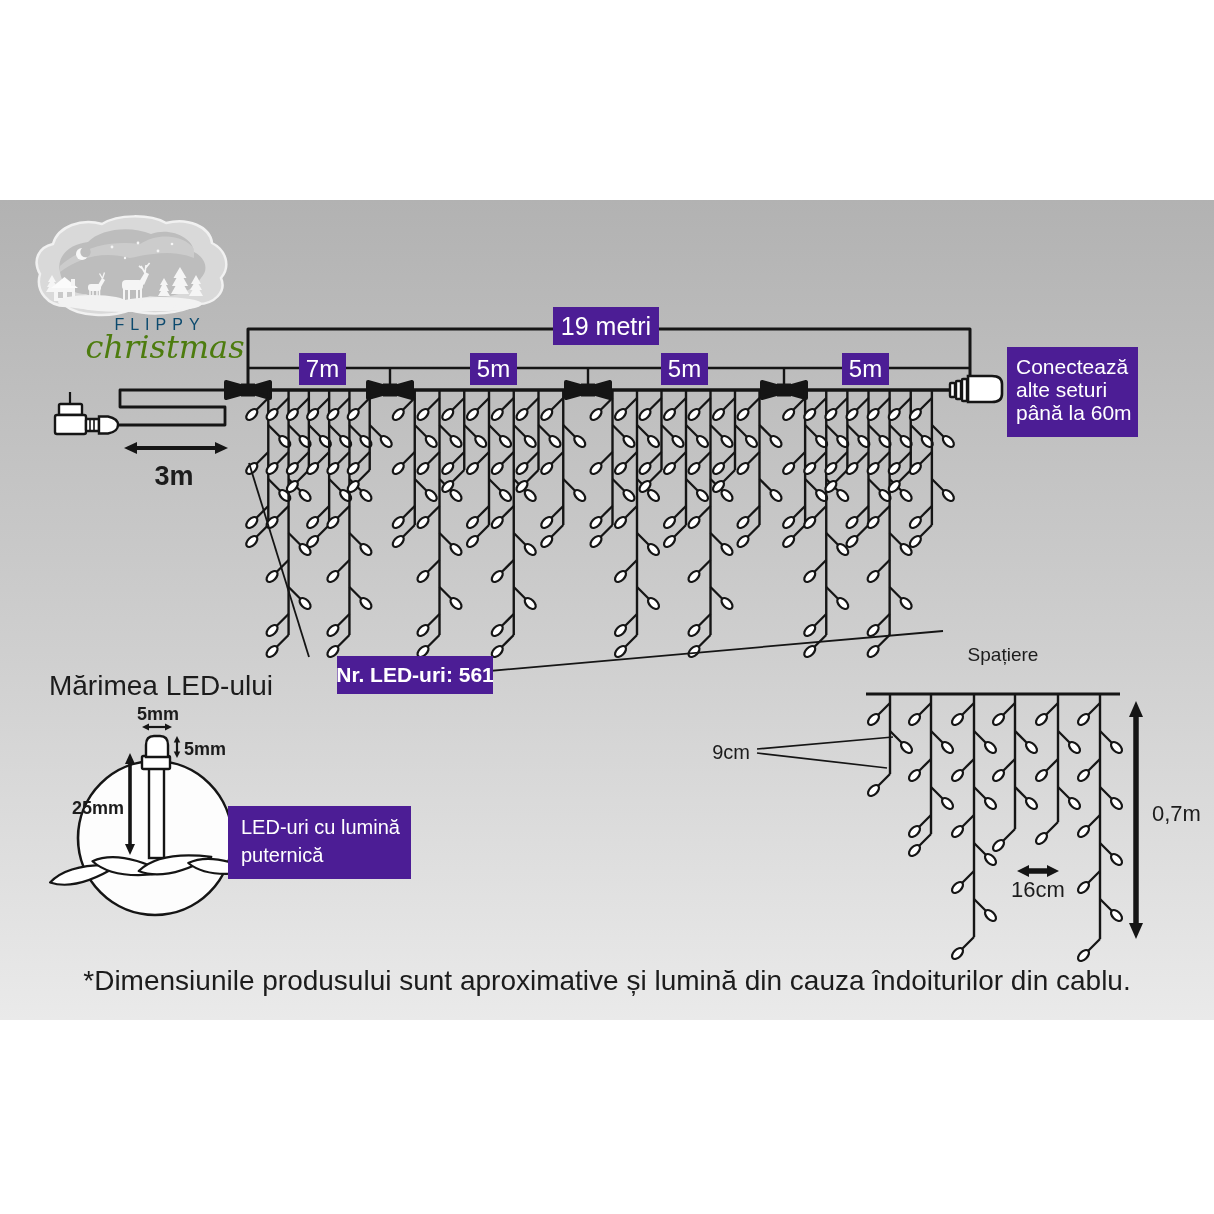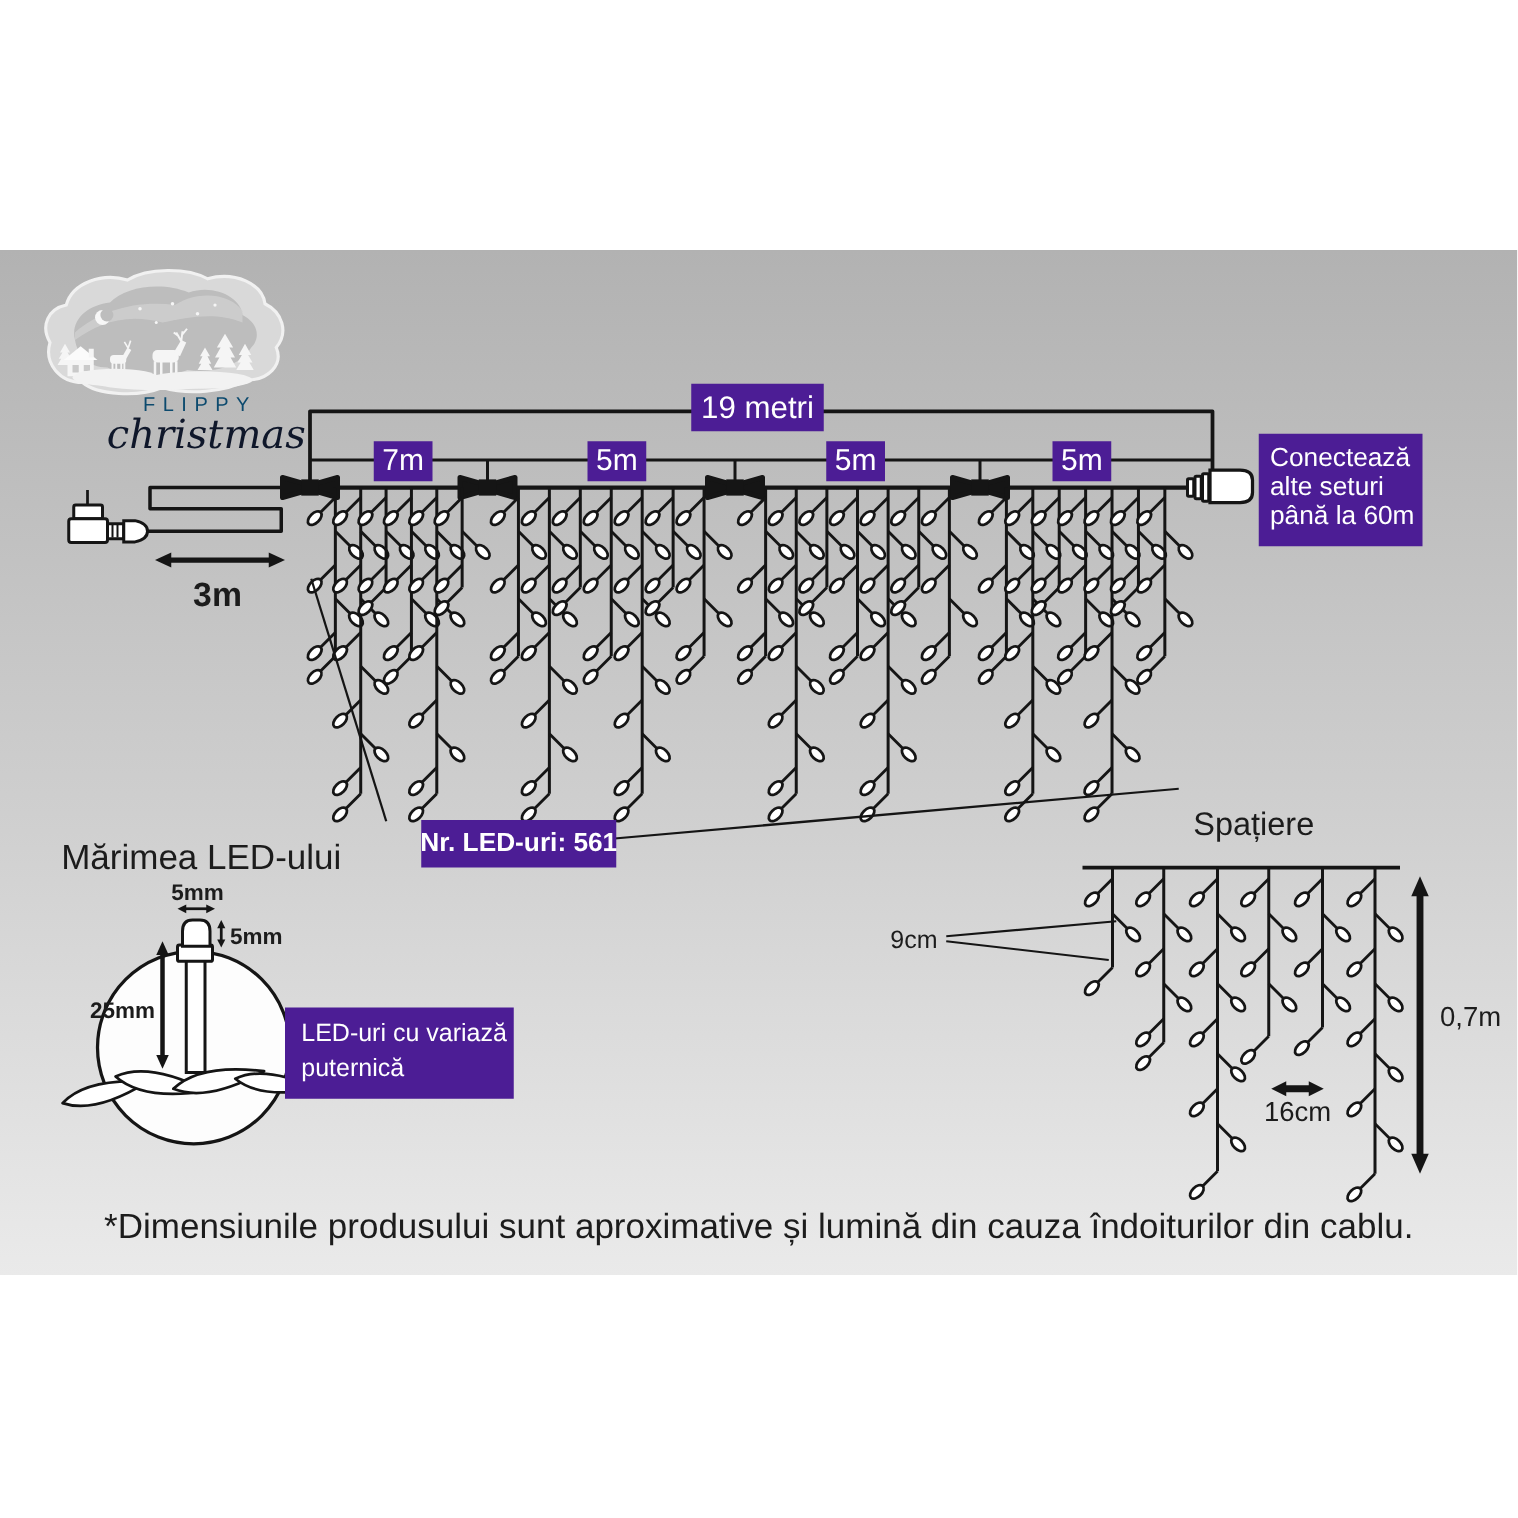--- a/index.html
+++ b/index.html
@@ -21,28 +21,28 @@
   #box-connect{left:1007px;top:347px;width:122px;height:82px;font-size:21px;line-height:23px;
                justify-content:flex-start;align-items:flex-start;padding:8px 0 0 9px;}
   #box-nrled{left:337px;top:656px;width:156px;height:38px;font-size:21px;font-weight:bold;}
   #lbl-3m{left:174px;top:462px;transform:translateX(-50%);font-size:27px;font-weight:600;}
   #lbl-marimea{left:161px;top:671px;transform:translateX(-50%);font-size:28px;white-space:nowrap;}
   #lbl-5mm-top{left:158px;top:705px;transform:translateX(-50%);font-size:18px;font-weight:600;}
   #lbl-5mm-right{left:184px;top:740px;font-size:18px;font-weight:600;}
   #lbl-25mm{left:60px;top:799px;width:64px;text-align:right;font-size:18px;font-weight:600;}
   #box-lednote{left:228px;top:806px;width:170px;height:66px;font-size:20px;line-height:28px;
                justify-content:flex-start;align-items:flex-start;padding:7px 0 0 13px;}
-  #lbl-spatiere{left:1003px;top:645px;transform:translateX(-50%);font-size:26px;white-space:nowrap;}
+  #lbl-spatiere{left:1003px;top:645px;transform:translateX(-50%);font-size:19px;white-space:nowrap;}
   #lbl-9cm{left:690px;top:742px;width:60px;text-align:right;font-size:20px;}
   #lbl-07m{left:1152px;top:802px;font-size:22px;}
   #lbl-16cm{left:1038px;top:878px;transform:translateX(-50%);font-size:22px;}
   #footer-note{left:607px;top:966px;transform:translateX(-50%);font-size:28px;white-space:nowrap;}
   #brand-top{left:80px;top:316px;width:160px;text-align:center;font-size:16px;letter-spacing:6px;
              color:#0c4a6e;z-index:3;}
-  #brand-script{left:55px;top:330px;width:220px;text-align:center;font-size:32px;color:#0f172a;
+  #brand-script{left:55px;top:330px;width:220px;text-align:center;font-size:32px;color:#4d7c0f;
              font-family:"DejaVu Serif",serif;font-style:italic;z-index:3;}
 </style>
 </head>
 <body>
 
 <div id="canvas">
   <div id="content-bg"></div>
 
   <svg id="diagram" width="1214" height="1214" viewBox="0 0 1214 1214">
       <g>
@@ -651,21 +651,21 @@
 alte seturi
 până la 60m</div>
   <div class="blackbox" id="box-nrled">Nr. LED-uri: 561</div>
 
   <div class="lbl" id="lbl-3m">3m</div>
 
   <div class="lbl" id="lbl-marimea">Mărimea LED-ului</div>
   <div class="lbl" id="lbl-5mm-top">5mm</div>
   <div class="lbl" id="lbl-5mm-right">5mm</div>
   <div class="lbl" id="lbl-25mm">25mm</div>
-  <div class="blackbox pre" id="box-lednote">LED-uri cu variază
+  <div class="blackbox pre" id="box-lednote">LED-uri cu lumină
 puternică</div>
 
   <div class="lbl" id="lbl-spatiere">Spațiere</div>
   <div class="lbl" id="lbl-9cm">9cm</div>
   <div class="lbl" id="lbl-07m">0,7m</div>
   <div class="lbl" id="lbl-16cm">16cm</div>
 
   <div class="lbl" id="footer-note">*Dimensiunile produsului sunt aproximative și lumină din cauza îndoiturilor din cablu.</div>
 </div>
 

